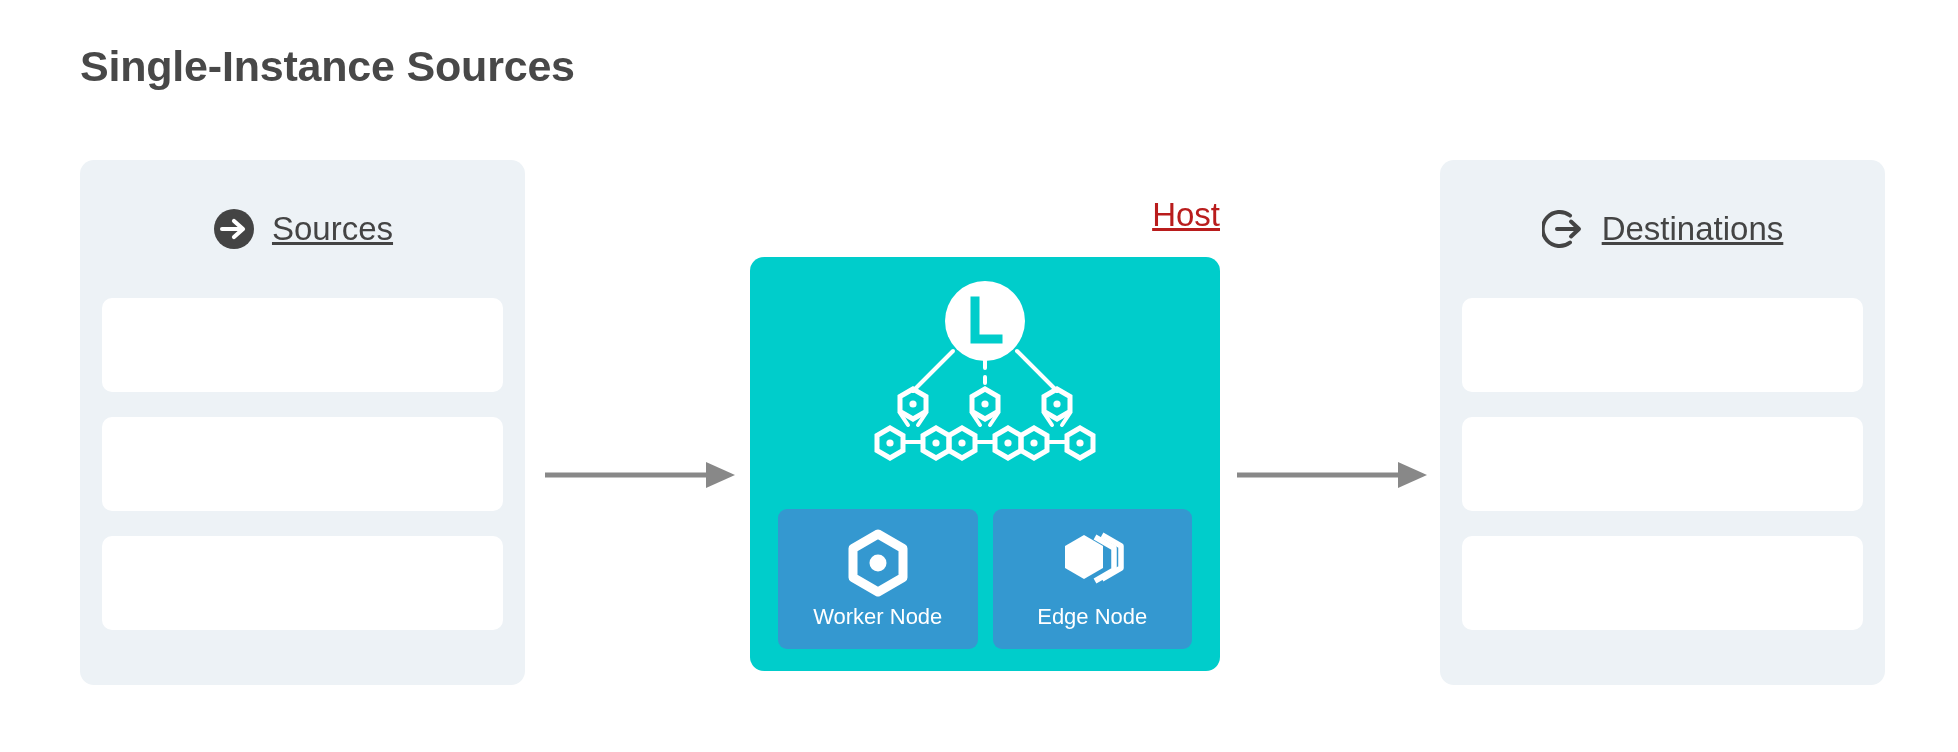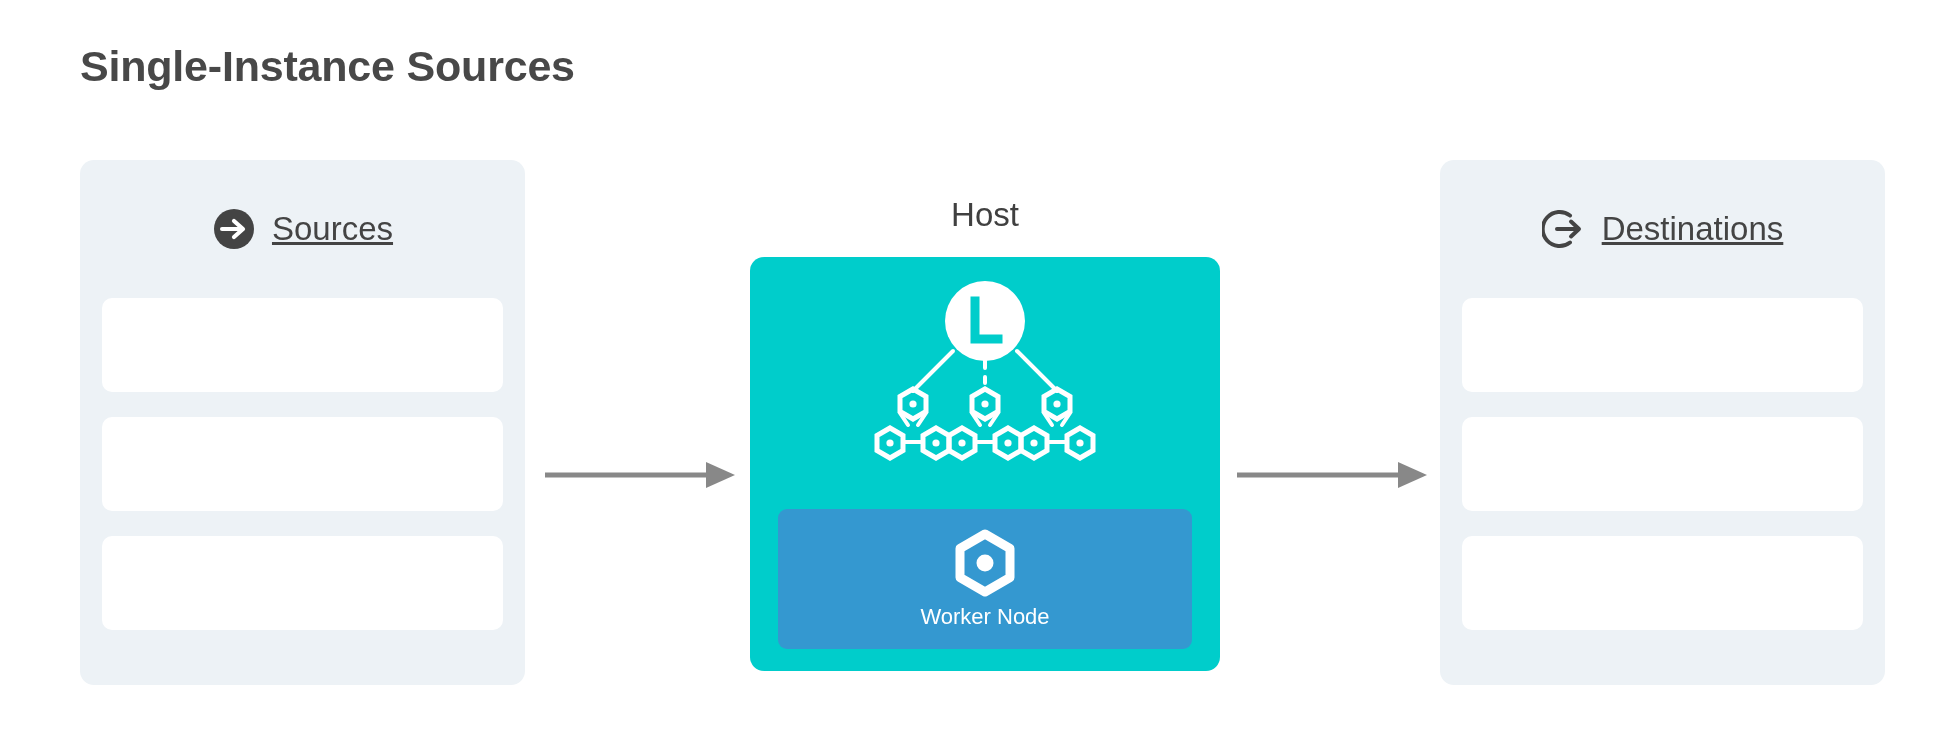--- a/index.html
+++ b/index.html
@@ -75,26 +75,27 @@
   }
 
   
   .host-column {
     position: absolute;
     left: 750px;
     top: 195px;
     width: 470px;
   }
   .host-label {
-    text-align: center;
+    text-align: right;
     font-size: 33px;
-    color: #404040;
+    color: #b91c1c;
     height: 52px;
     line-height: 40px;
     white-space: nowrap;
+    text-decoration: underline;
   }
   .host-box {
     margin-top: 10px;
     width: 470px;
     height: 414px;
     background: #00cdcb;
     border-radius: 14px;
     position: relative;
     box-sizing: border-box;
   }
@@ -259,20 +260,33 @@
       <div class="host-node-card">
         <span class="host-node-icon">
           <svg viewBox="0 0 70 70" width="70" height="70" xmlns="http://www.w3.org/2000/svg">
             <path d="M35 6 L60 20.5 L60 49.5 L35 64 L10 49.5 L10 20.5 Z" fill="none" stroke="#ffffff" stroke-width="9" stroke-linejoin="round"></path>
             <circle cx="35" cy="35" r="8.5" fill="#ffffff"></circle>
           </svg>
         </span>
         <span class="host-node-label">Worker Node</span>
       </div>
 
+      <div class="host-node-card">
+        <span class="host-node-icon">
+          <svg viewBox="0 0 70 70" width="70" height="70" xmlns="http://www.w3.org/2000/svg">
+
+            <path d="M45 7 L64 18 L64 40 L45 51" fill="none" stroke="#ffffff" stroke-width="5.5" stroke-linejoin="round"></path>
+
+            <path d="M38 9 L57 20 L57 42 L38 53" fill="none" stroke="#ffffff" stroke-width="5.5" stroke-linejoin="round"></path>
+
+            <path d="M27 7 L46 18 L46 40 L27 51 L8 40 L8 18 Z" fill="#ffffff"></path>
+          </svg>
+        </span>
+        <span class="host-node-label">Edge Node</span>
+      </div>
 
     </div>
   </div>
 </div>
 
 <span class="flow-arrow right">
   <svg viewBox="0 0 195 40" width="195" height="40" xmlns="http://www.w3.org/2000/svg">
     <path d="M2 20 H168" stroke="#888888" stroke-width="5" fill="none"></path>
     <path d="M163 7 L192 20 L163 33 Z" fill="#888888"></path>
   </svg>

